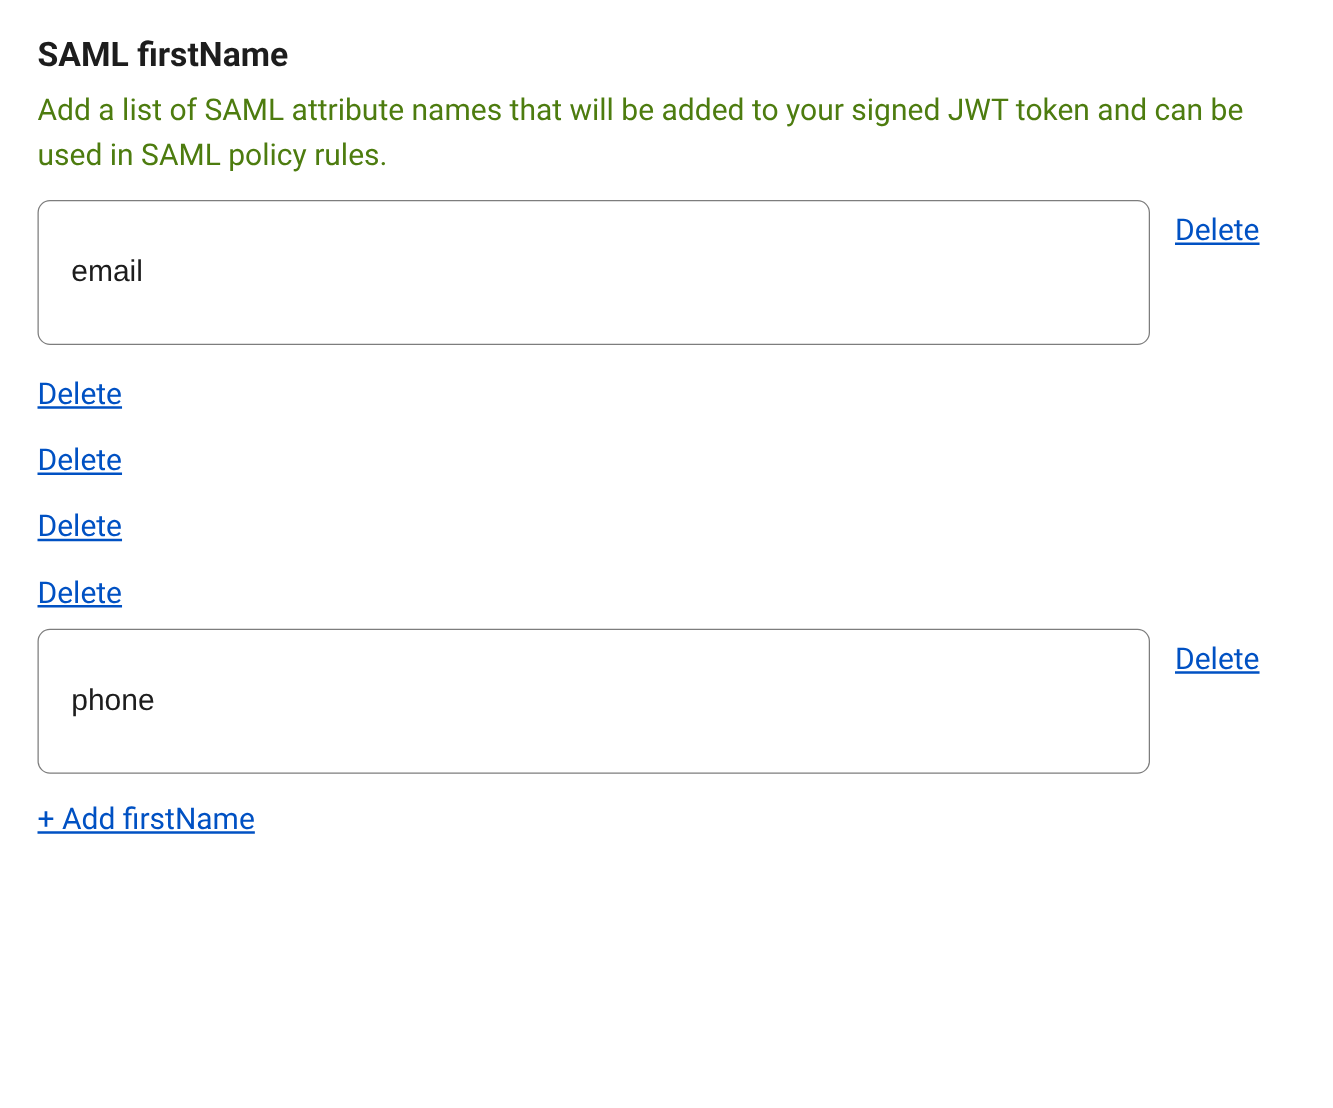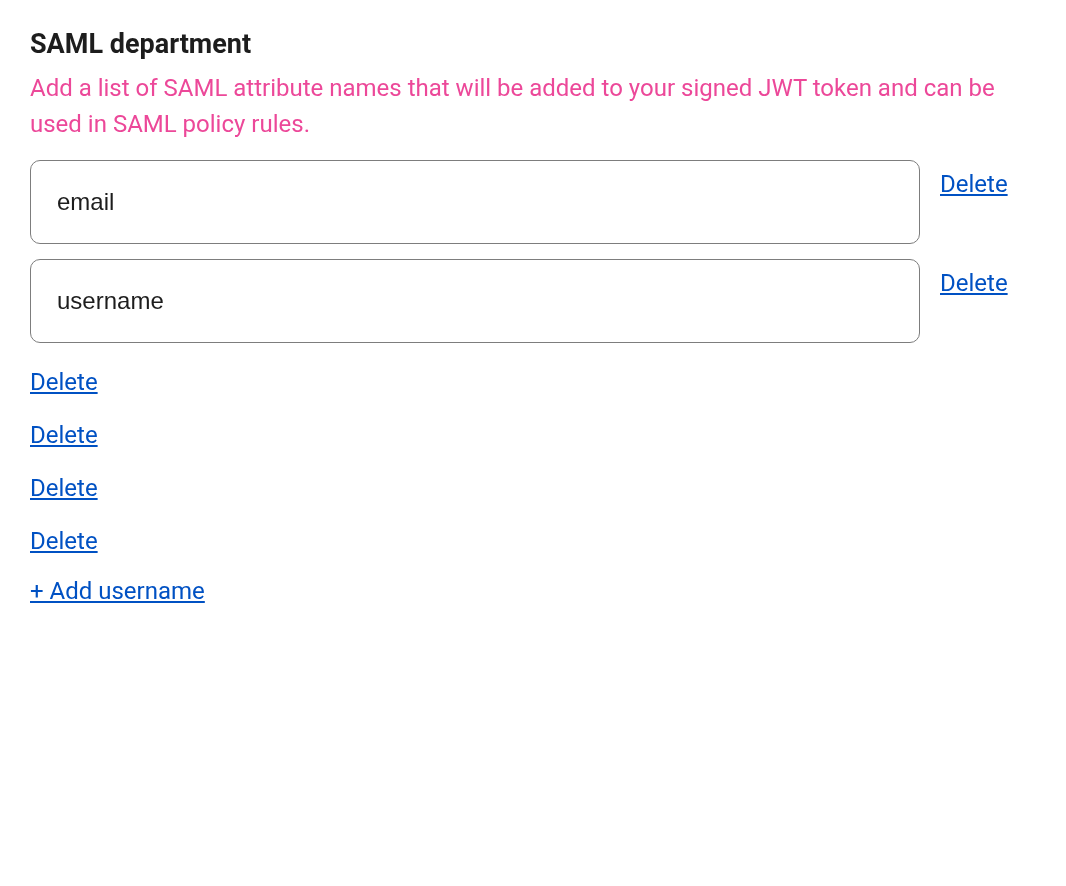--- a/index.html
+++ b/index.html
@@ -16,36 +16,36 @@
     }
     .section-title {
       font-size: 27px;
       font-weight: 700;
       color: #1d1d1d;
       margin-bottom: 10px;
     }
     .section-desc {
       font-size: 24px;
       line-height: 1.5;
-      color: #ec4899;
+      color: #4d7c0f;
       margin-bottom: 18px;
     }
     .attr-list {
       display: flex;
       flex-direction: column;
       gap: 15px;
     }
     .attr-row {
       display: flex;
       align-items: flex-start;
       gap: 20px;
     }
     .attr-input {
       flex: 0 0 890px;
-      height: 84px;
+      height: 116px;
       border: 1.5px solid #7d7d7d;
       border-radius: 10px;
       padding: 0 26px;
       font-size: 24px;
       color: #1d1d1d;
       background: #ffffff;
       outline: none;
     }
     .delete-link {
       color: #0051c3;
@@ -71,49 +71,49 @@
       border: none;
       padding: 0;
       font-family: inherit;
     }
   </style>
 </head>
 <body>
 
 
 
-<h2 class="section-title">SAML department</h2>
+<h2 class="section-title">SAML firstName</h2>
 <p class="section-desc">Add a list of SAML attribute names that will be added to your signed JWT token and can be used in SAML policy rules.</p>
 
 <div class="attr-list">
 
   <div class="attr-row">
     <input type="text" class="attr-input" value="email" style="">
-    <button class="delete-link">Delete</button>
-  </div>
-
-  <div class="attr-row">
-    <input type="text" class="attr-input" value="username" style="">
     <button class="delete-link">Delete</button>
   </div>
 
   <div class="attr-row">
     <button class="delete-link">Delete</button>
   </div>
 
   <div class="attr-row">
     <button class="delete-link">Delete</button>
   </div>
 
   <div class="attr-row">
     <button class="delete-link">Delete</button>
   </div>
 
   <div class="attr-row">
     <button class="delete-link">Delete</button>
   </div>
 
+  <div class="attr-row">
+    <input type="text" class="attr-input" value="phone" style="">
+    <button class="delete-link">Delete</button>
+  </div>
+
 </div>
 
-<button class="add-link">+ Add username</button>
+<button class="add-link">+ Add firstName</button>
 
 
 
 
 </body></html>

